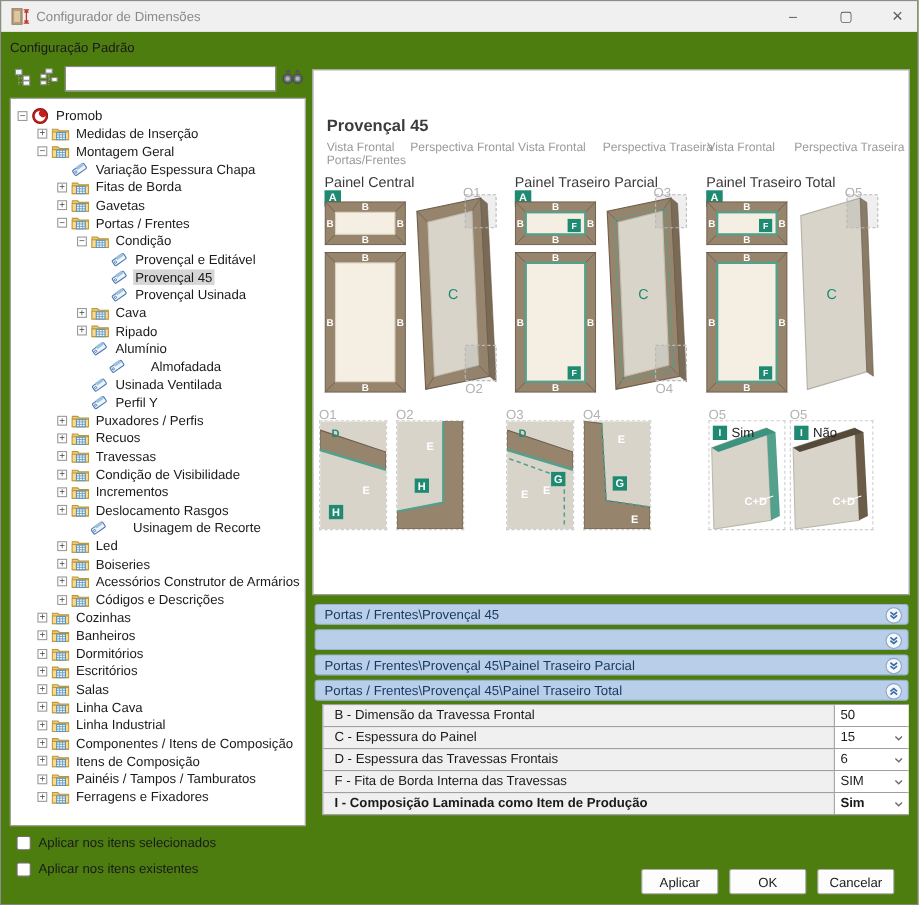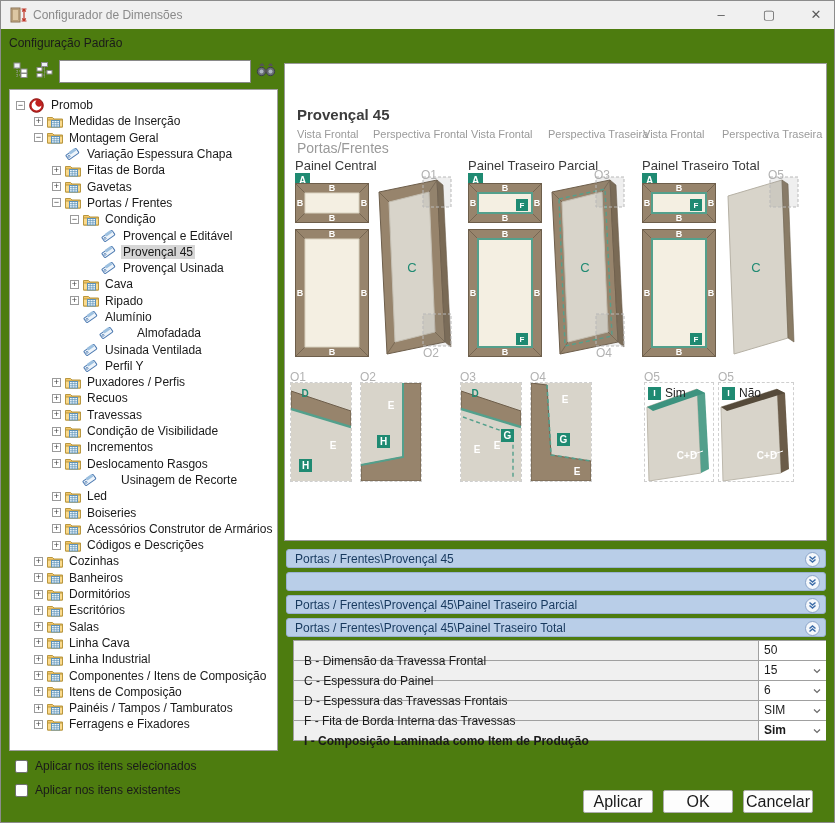--- a/index.html
+++ b/index.html
@@ -37,21 +37,21 @@
   .t-ic { width:16px; flex:0 0 16px; margin-right:4px; display:flex; align-items:center; }
   .t-label { padding:0 2px; }
   .t-label.sel { background:#d6d6d6; }
   .chkrow { position:absolute; left:14px; display:flex; align-items:center; gap:7px; }
   .chkrow .box { width:13px; height:13px; border:1px solid #707070; border-radius:2px; background:#fff; }
   
   .figpanel { position:absolute; left:283px; top:62px; width:543px; height:478px;
     background:#fff; border:1px solid #9a9a9a; }
   .fig-title { position:absolute; left:12px; top:42px; font-size:15px; font-weight:bold; color:#3c3c3c; }
   .colhead { position:absolute; top:64px; font-size:11px; color:#9a9a9a; }
-  .colhead2 { position:absolute; top:76px; font-size:14px; color:#9a9a9a; }
+  .colhead2 { position:absolute; top:76px; font-size:11px; color:#9a9a9a; }
   .group { position:absolute; top:94px; width:166px; height:210px; }
   .g-title { position:absolute; left:0; top:0; font-size:13px; color:#3a3a3a; }
   .badge { position:absolute; width:15px; height:15px; background:#1f8a72; color:#fff;
     font-size:10px; font-weight:bold; text-align:center; line-height:15px; }
   .g-badge { left:0; top:15px; }
   .marker { position:absolute; font-size:12px; color:#b2b2b2; }
   .gsvg { position:absolute; }
   .detail-marker { position:absolute; top:306px; font-size:12px; color:#b2b2b2; }
   .detail-box { position:absolute; top:318px; height:100px; border:1px dashed #cfcfcf; }
   .d-head { position:absolute; left:3px; top:3px; display:flex; align-items:center; gap:4px; z-index:2; }
@@ -61,27 +61,27 @@
   .bar { position:absolute; left:285px; width:540px; height:19px; background:#b9cee8;
     border:1px solid #9ab1d3; border-radius:3px; }
   .bar .bt { position:absolute; left:8px; top:2px; font-size:12px; color:#17395e; }
   .bar .chev { position:absolute; right:5px; top:1.5px; width:15px; height:15px; border-radius:50%;
     background:#f4f7fb; border:1px solid #8aa4c8; display:flex; align-items:center; justify-content:center; }
   
   .proptable { position:absolute; left:292px; top:639px; width:533px; height:101px;
     border:1px solid #a0a0a0; background:#f0f0f0; }
   .prow { position:relative; height:20px; border-bottom:1px solid #a0a0a0; }
   .prow:last-child { border-bottom:none;font-weight:bold; }
-  .prow .plabel { position:absolute; left:10px; top:13px; font-size:12px; }
+  .prow .plabel { position:absolute; left:10px; top:2px; font-size:12px; }
   .pval { position:absolute; left:464px; top:0; width:68px; height:19px; background:#fff;
     border-left:1px solid #a0a0a0; font-size:12px; padding:2px 4px 0 5px; }
   .pval .arrow { position:absolute; right:5px; top:6px; width:8px; height:8px; color:#6a6a6a; }
   
   .btn { position:absolute; top:789px; width:70px; height:23px; background:#fdfdfd;
-    border:1px solid #adadad; border-radius:2px; font-family:inherit; font-size:16px; color:#1a1a1a; }
+    border:1px solid #adadad; border-radius:2px; font-family:inherit; font-size:12px; color:#1a1a1a; }
   .btn.aplicar { left:582px; } .btn.ok { left:662px; } .btn.cancelar { left:742px; }
   svg { display:block; }
 </style>
 </head>
 <body>
 
 <div class="win">
 
   <div class="titlebar">
     <span class="appicon">

